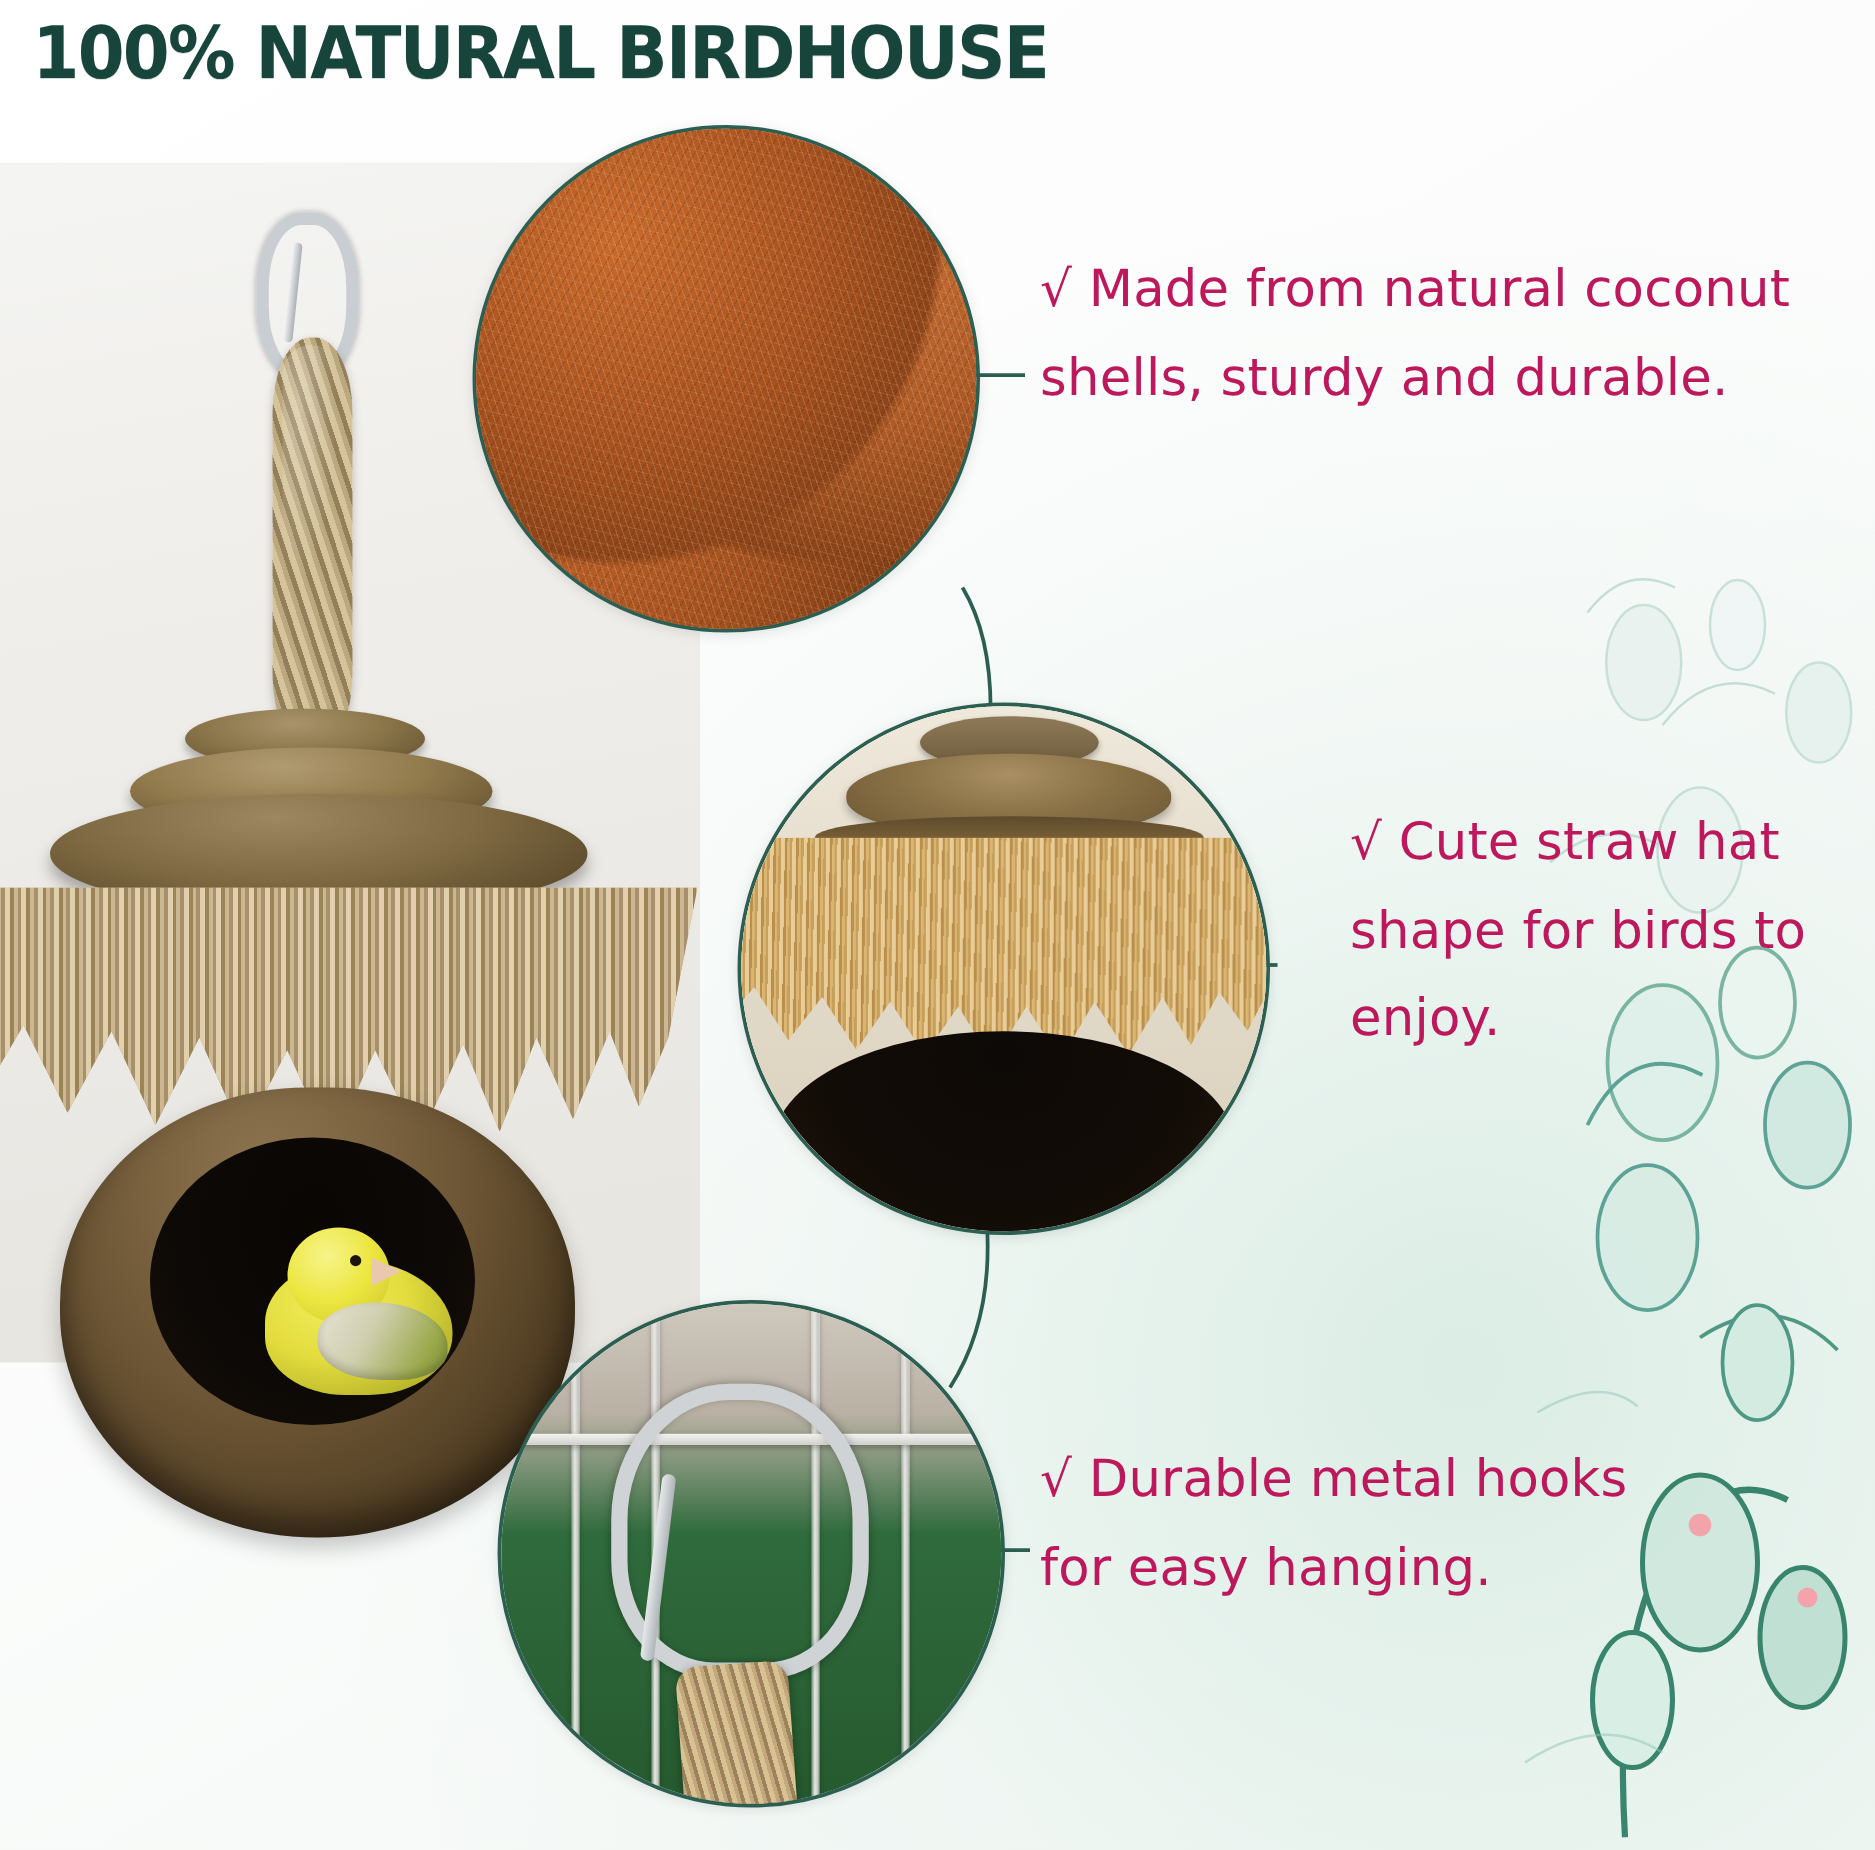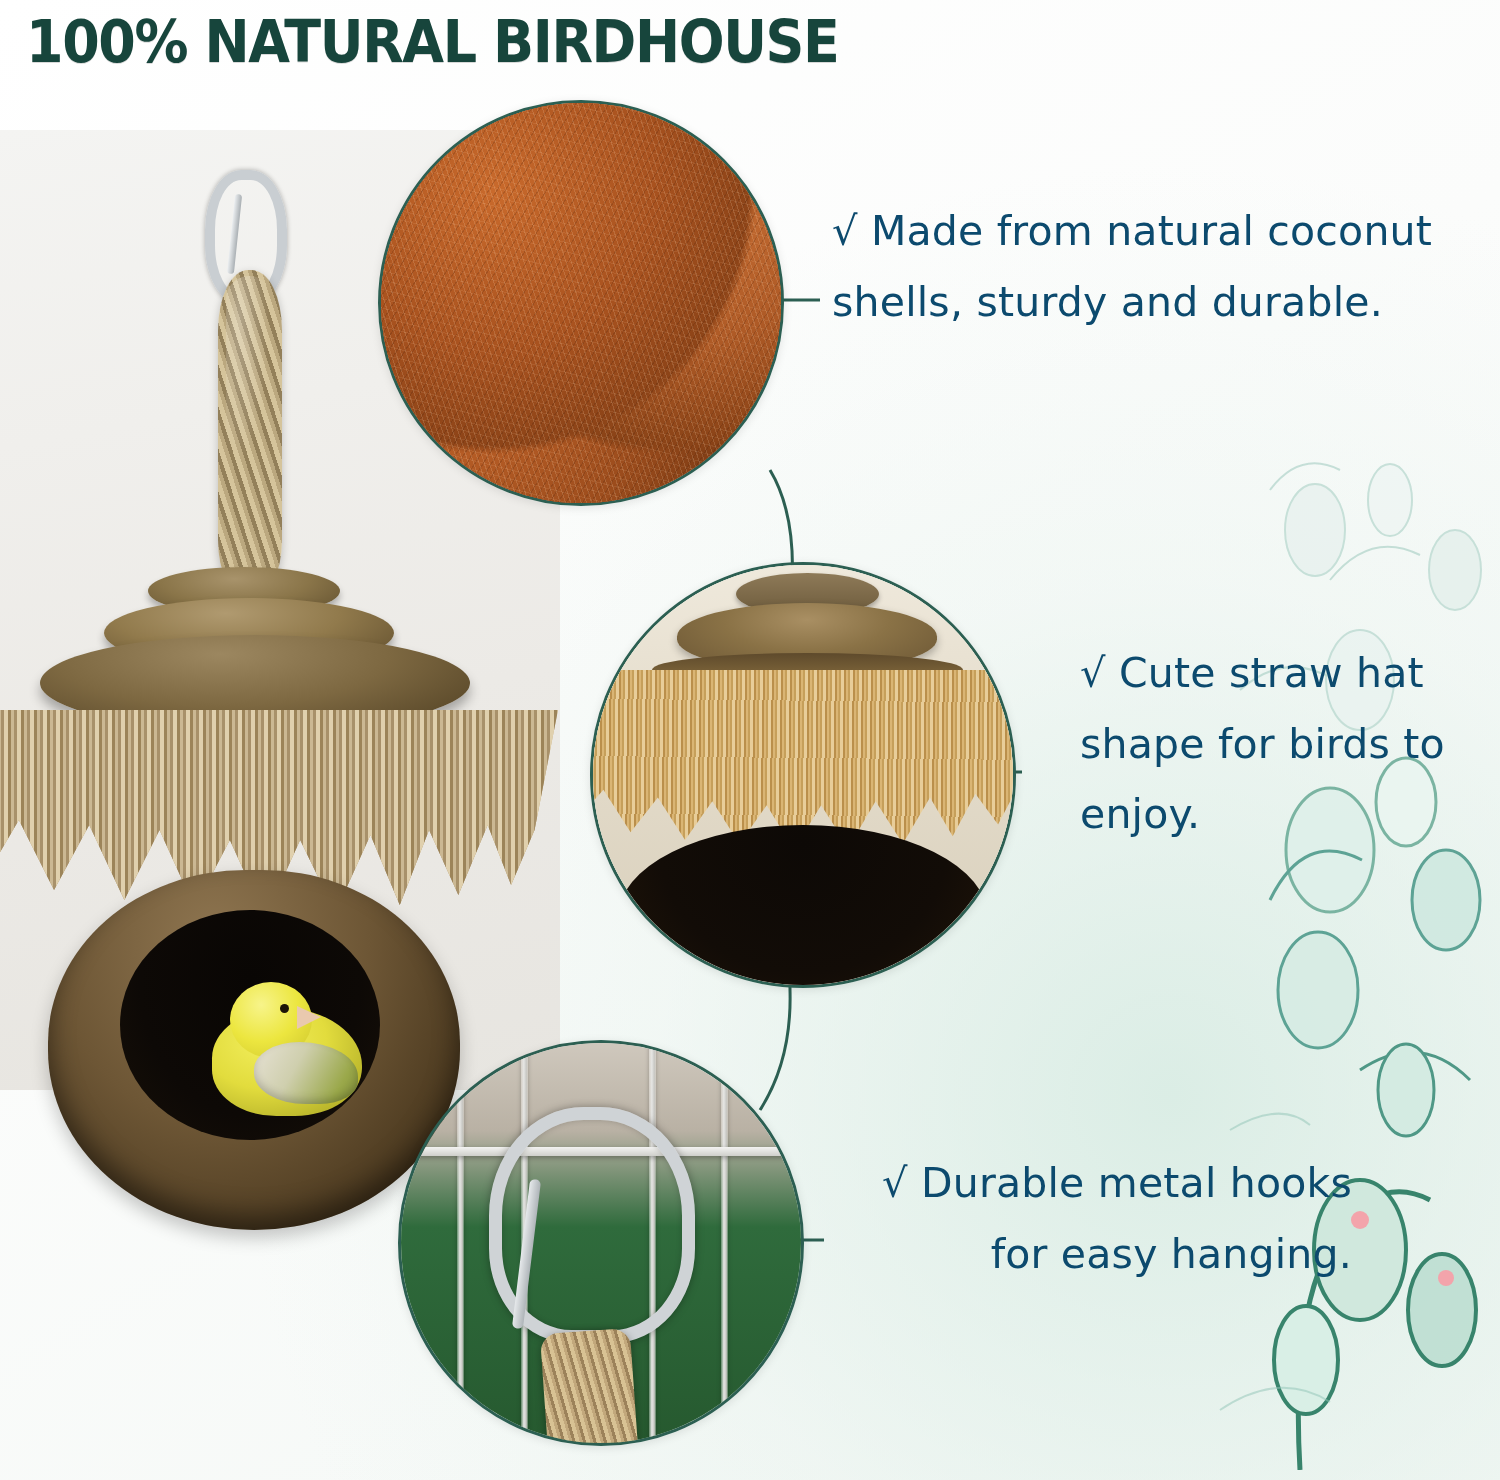--- a/index.html
+++ b/index.html
@@ -281,30 +281,30 @@
     background: linear-gradient(120deg, #e7e2d6 0%, #cfcfae 40%, #9aa84a 80%, #7e8c38 100%);
     box-shadow: inset 0 -4px 8px rgba(0,0,0,0.2);
   }
 
   
   .plants { position: absolute; right: -10px; top: 430px; width: 300px; height: 1040px; }
 
   
   .feature {
     position: absolute;
-    color: #0c4a6e;
+    color: #be185d;
     font-size: 41px;
     line-height: 1.72;
     font-family: "DejaVu Sans", sans-serif;
     letter-spacing: 0.2px;
   }
   .feature .check { font-size: 40px; }
   #feature-1 { left: 832px; top: 196px;  width: 610px; }
   #feature-2 { left: 1080px; top: 638px; width: 420px; }
-  #feature-3 { left: 832px; top: 1148px; width: 520px; text-align: right; }
+  #feature-3 { left: 832px; top: 1148px; width: 520px; }
 </style>
 </head>
 <body>
 
 <div class="bg-wash"></div>
 
 <svg class="connectors" viewBox="0 0 1500 1480">
   <path d="M770 470 Q 800 520 790 610 L 790 990 Q 792 1060 760 1110" fill="none" stroke="#2c5f52" stroke-width="3"></path>
   <path d="M772 300 L 820 300" fill="none" stroke="#2c5f52" stroke-width="3"></path>
   <path d="M1004 772 L 1022 772" fill="none" stroke="#2c5f52" stroke-width="3"></path>

